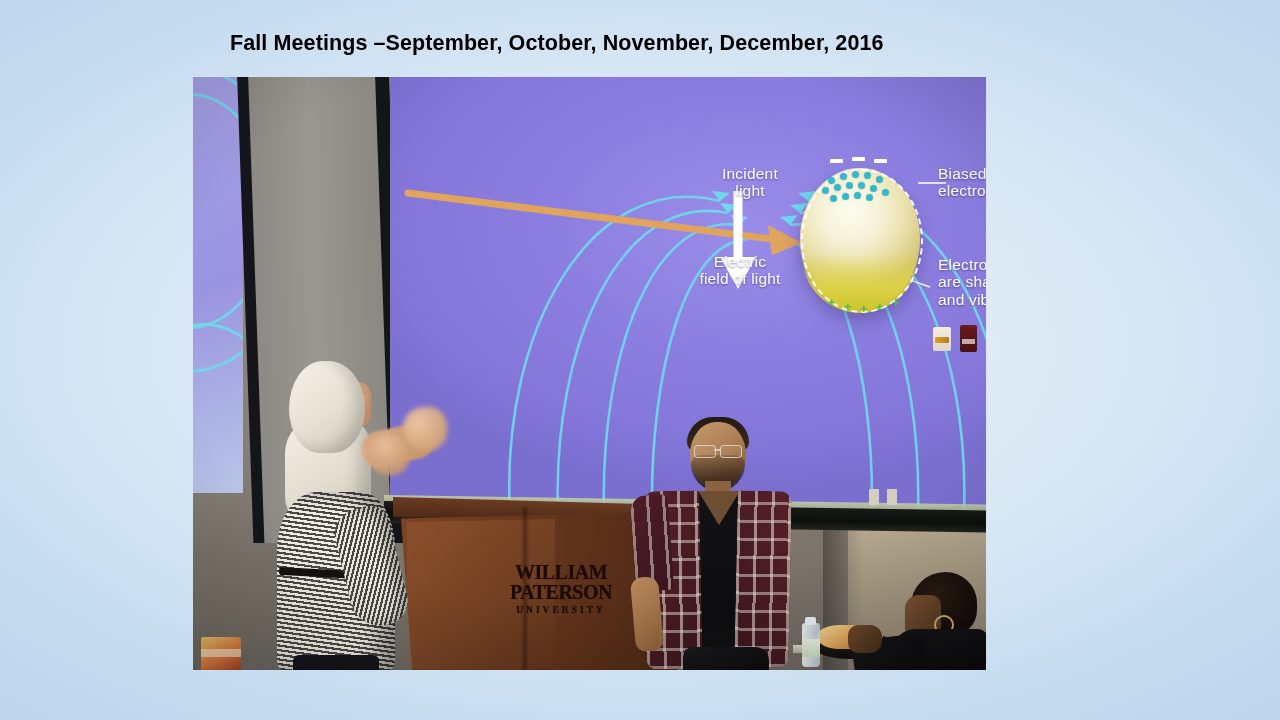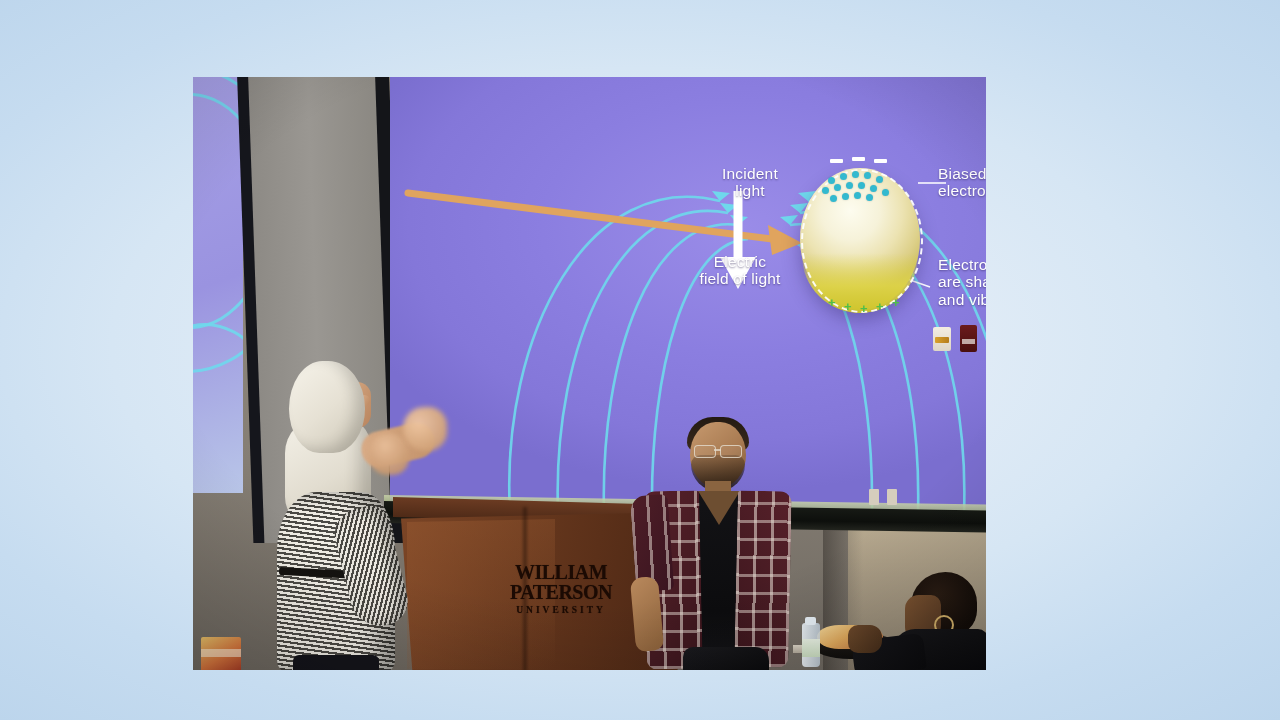--- a/index.html
+++ b/index.html
@@ -547,20 +547,21 @@
       radial-gradient(ellipse 95% 85% at 50% 42%,
         rgba(0,0,0,0) 55%, rgba(0,0,0,.18) 85%, rgba(0,0,0,.34) 100%);
     pointer-events: none;
   }
 </style>
 </head>
 <body>
 
 <div id="slide">
 
+  <div id="title">Fall Meetings –September,  October,  November,  December, 2016</div>
 
   <div id="photo">
 
     <div class="ph wall-main"></div>
     <div class="ph wall-right"></div>
     <div class="ph ceiling"></div>
     <div class="ph wall-right-shadow"></div>
     <div class="ph wall-corner"></div>
 
     <div class="ph screen-left">

